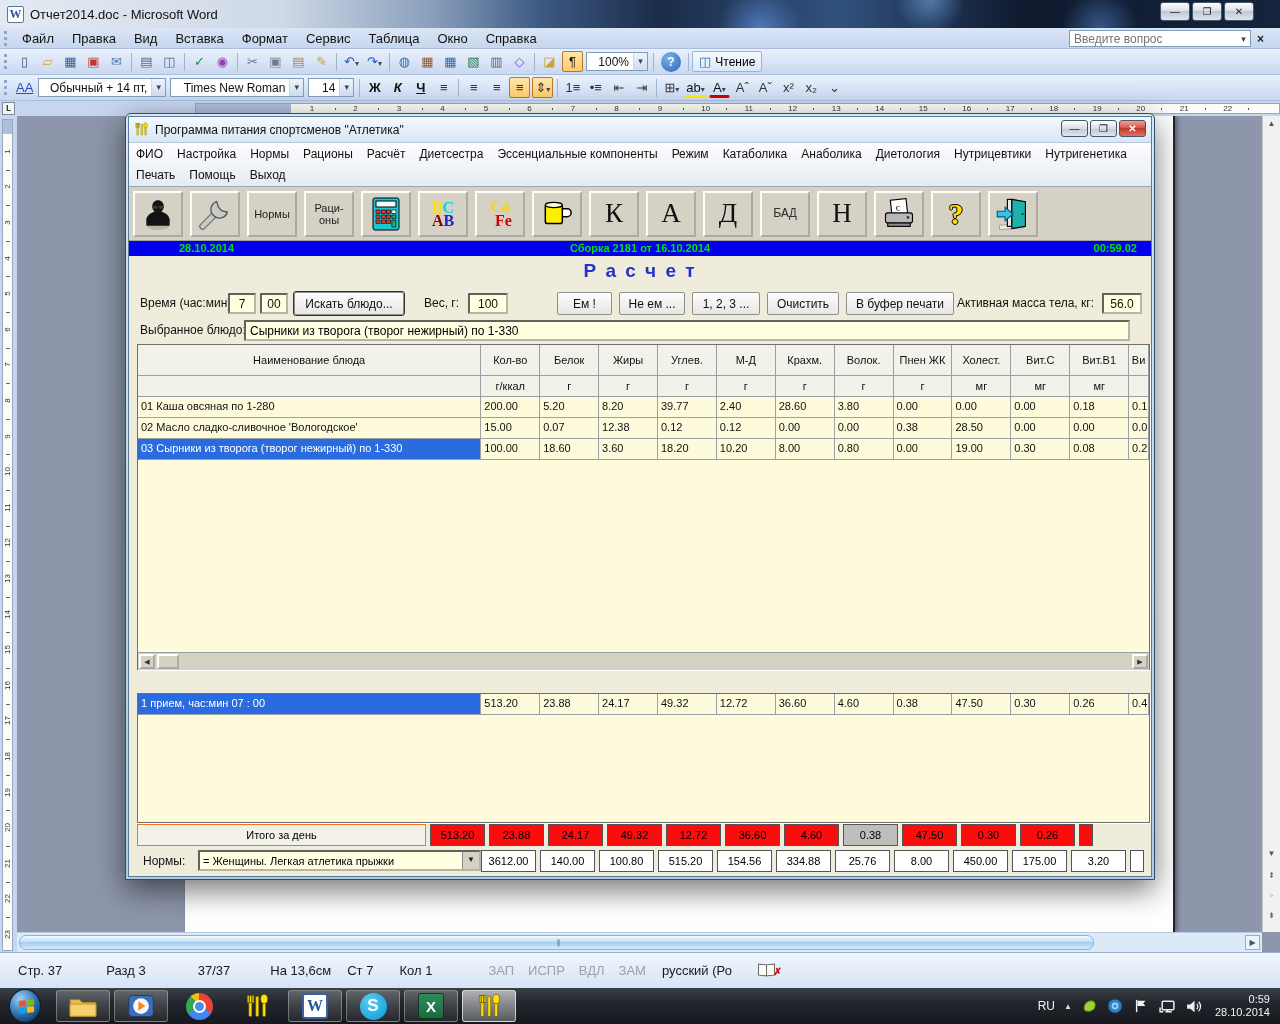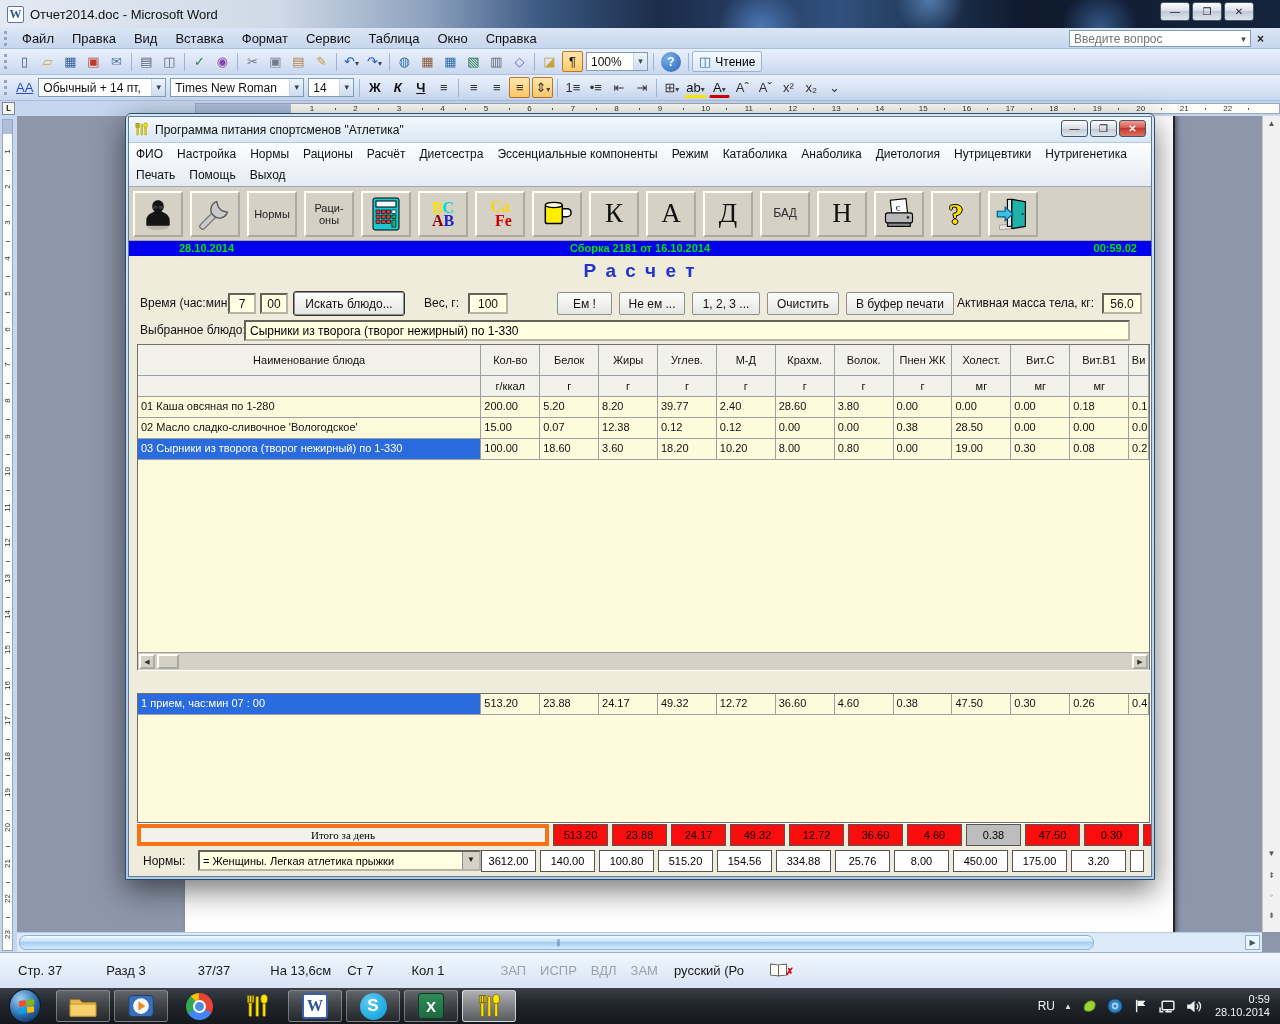--- a/index.html
+++ b/index.html
@@ -30,21 +30,21 @@
   .qdd { width:13px; font-size:9px; color:#444; text-align:center; }
   .qclose { margin-left:6px; font-size:12px; color:#222; font-weight:bold; }
 
   .wtoolbar { position:absolute; left:0; width:1280px; height:26px; background:linear-gradient(#eaf1fc,#c9d8ef); border-bottom:1px solid #aabedd; display:flex; align-items:center; }
   #word-stdbar { top:49px; } #word-fmtbar { top:75px; }
   .wbtn { min-width:21px; height:21px; margin:0 1px; font-size:13px; text-align:center; line-height:20px; border:1px solid transparent; border-radius:2px; padding:0 1px; white-space:nowrap; }
   .wbtn.active { background:linear-gradient(#ffe7a8,#ffc96a); border-color:#b8772a; }
   .wbtn .dd2 { font-size:8px; color:#445; }
   .tsep { width:1px; height:18px; background:#9fb4d4; margin:0 3px; }
   .combo { height:19px; background:#fff; border:1px solid #7f9db9; display:flex; align-items:center; margin:0 2px; }
-  .combo .cval { flex:1; font-size:12px; padding:16px 4px; color:#111; white-space:nowrap; overflow:hidden; }
+  .combo .cval { flex:1; font-size:12px; padding:16px 4px; color:#111; white-space:nowrap; overflow:hidden;text-align:right; }
   .combo .dd { width:14px; font-size:9px; color:#345; text-align:center; border-left:1px solid #c9d6ea; background:linear-gradient(#eef4fc,#cfdef2); height:100%; line-height:17px; }
   .helpbtn { width:20px; height:20px; border-radius:50%; background:radial-gradient(circle at 35% 30%,#7ab2e8,#2a62b8); color:#fff; font-size:12px; font-weight:bold; text-align:center; line-height:20px; margin:0 4px; }
   .readingbtn { display:flex; align-items:center; gap:4px; height:21px; padding:0 6px; border:1px solid #9fb4d4; border-radius:2px; background:linear-gradient(#f6faff,#dbe7f6); font-size:12px; }
   .bookg { color:#2e6da4; font-size:13px; }
 
   
   #word-hruler { position:absolute; left:0; top:101px; width:1280px; height:15px; background:#c6d6ee; }
   .tabsel { position:absolute; left:2px; top:1px; width:13px; height:13px; background:#f5f5f0; border:1px solid #808a98; font:bold 9px "Liberation Mono",monospace; color:#333; text-align:center; line-height:12px; }
   .hband { position:absolute; left:195px; top:2px; width:1085px; height:11px; background:#fdfdf8; border:1px solid #9aa8bf; }
   .hmargin { position:absolute; left:0; top:0; width:95px; height:9px; background:#aebedb; }
@@ -115,21 +115,21 @@
   .th { background:#f2f1ea; display:flex; align-items:center; justify-content:center; text-align:center; }
   .tv { padding:3px 0 0 3px; }
   .tname { padding:3px 0 0 3px; }
   .sel { background:#2a6ce0 !important; color:#fff !important; }
   .t-fill { background:#fdfbdc; }
   .tscroll { height:18px; background:#d5d1c5; border-top:1px solid #9aa0a4; position:relative; }
   .tsb { position:absolute; top:1px; width:16px; height:15px; background:#d5d1c5; border:2px outset #fffdf5; font-size:7px; text-align:center; line-height:12px; color:#333; }
   .tsthumb { position:absolute; left:19px; top:1px; width:22px; height:15px; background:#d5d1c5; border:2px outset #fffdf5; }
 
   .sumrow { position:absolute; left:8px; height:24px; display:flex; }
-  .sumname { width:412px; height:22px; background:#f2f1ea; border:4px solid #f97316; font-size:11px; display:flex; align-items:center; justify-content:center; margin-right:4px;font-family:Liberation Serif, serif; }
+  .sumname { width:289px; height:22px; background:#f2f1ea; border:1px solid #f97316; font-size:11px; display:flex; align-items:center; justify-content:center; margin-right:4px; }
   .sumcell { width:55px; height:22px; border:1px solid #555; font-size:11px; display:flex; align-items:center; justify-content:center; margin-right:4px; background:#fff; }
   .sum-red { background:#fb0d0d; }
   .sum-gray { background:#bdbdbd; }
   .sum-part { width:14px; margin-right:0; }
   .normsel { position:absolute; left:61px; top:0; width:283px; height:21px; background:#ffffe1; border:2px inset #b8b4a8; font-size:11px; display:flex; align-items:center; }
   .normsel .cval { flex:1; padding-left:3px; white-space:nowrap; overflow:hidden; }
   .normsel .dbtn { width:17px; height:100%; background:#d5d1c5; border-left:1px solid #8a8a8a; font-size:8px; text-align:center; line-height:16px; color:#222; }
 
   
   #taskbar { position:absolute; left:0; top:988px; width:1280px; height:36px; z-index:10;
@@ -383,21 +383,21 @@
       </span>
     <span class="hsarrow">▶</span>
   </div>
 
   <div id="word-statusbar">
     <span style="margin-left:18px">Стр. 37</span>
     <span style="margin-left:44px">Разд 3</span>
     <span style="margin-left:52px">37/37</span>
     <span style="margin-left:40px">На 13,6см</span>
     <span style="margin-left:16px">Ст 7</span>
-    <span style="margin-left:38px">Кол 1</span>
+    <span style="margin-left:26px">Кол 1</span>
     <span id="status-modes" style="margin-left:56px;display:flex;gap:14px">
         <span class="st-dim">ЗАП</span>
         <span class="st-dim">ИСПР</span>
         <span class="st-dim">ВДЛ</span>
         <span class="st-dim">ЗАМ</span>
       </span>
     <span style="margin-left:16px">русский (Ро</span>
     <span class="bookicon">
         <i class="l"></i>
         <i class="r"></i>

